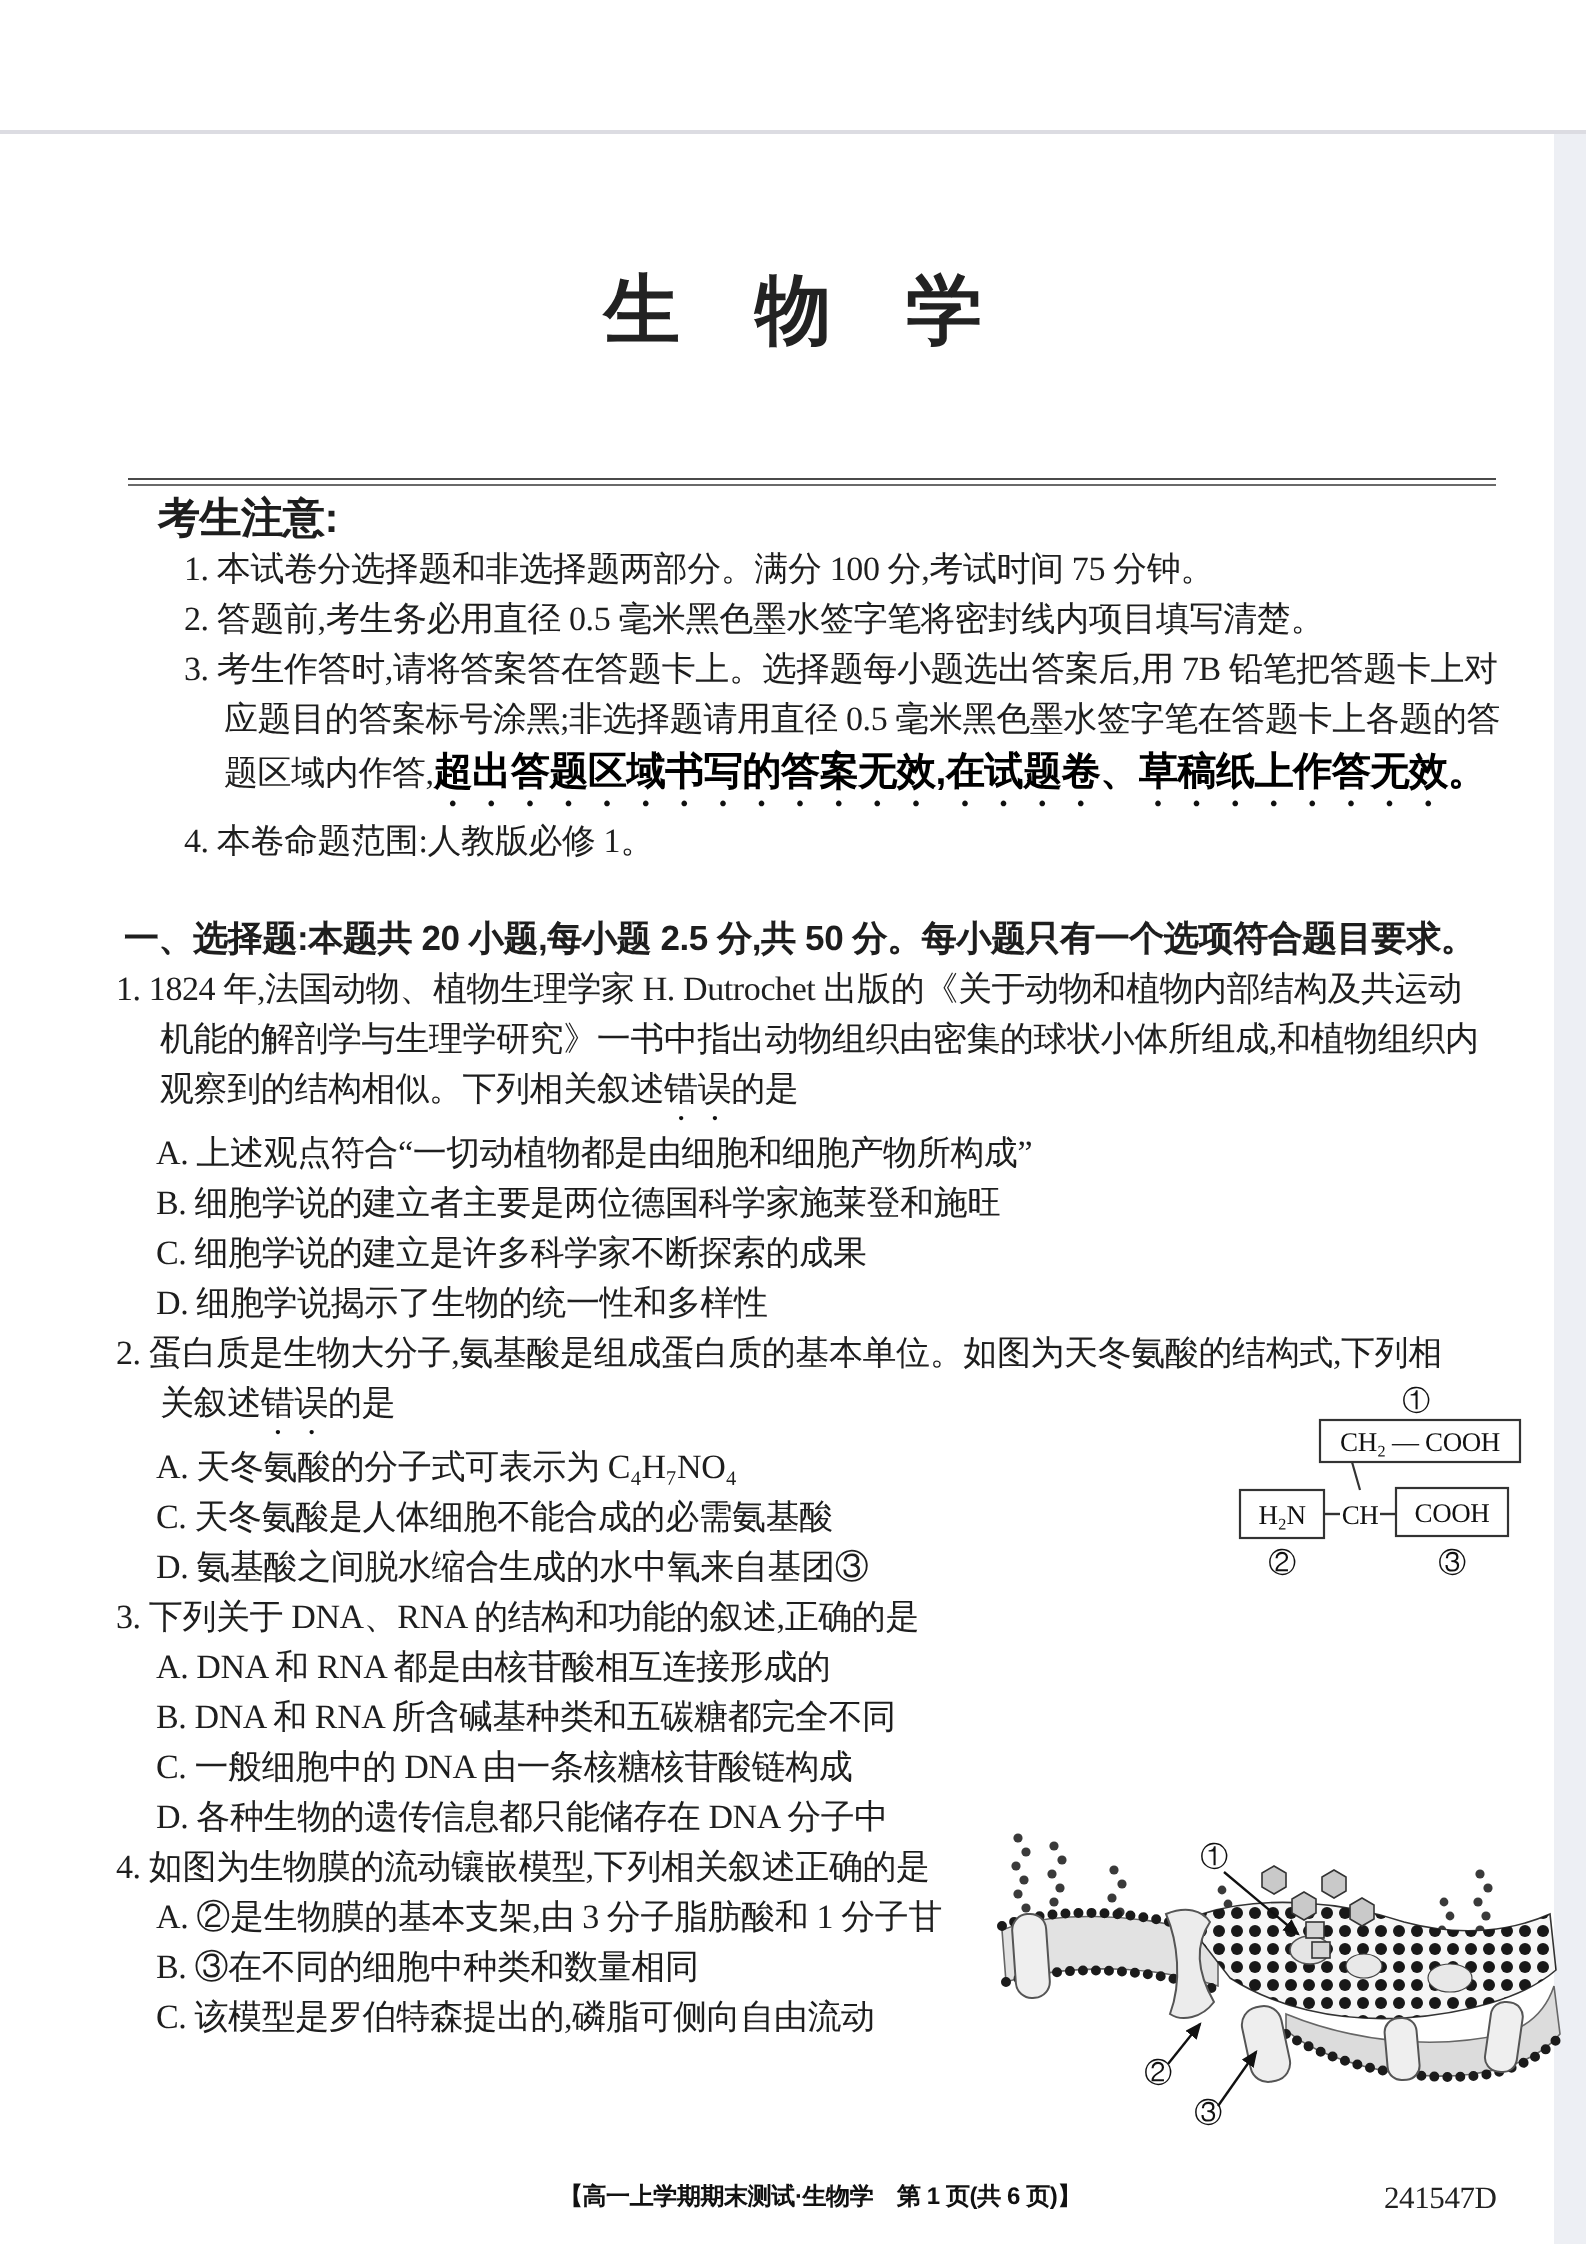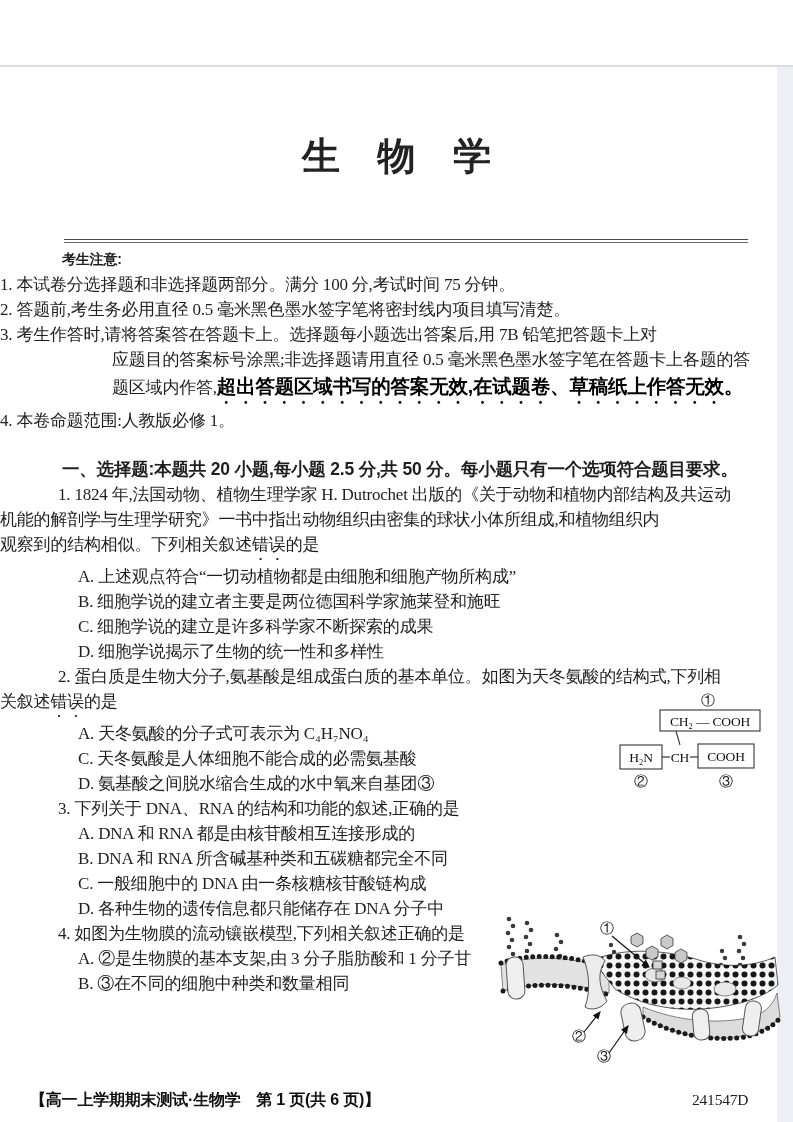--- a/index.html
+++ b/index.html
@@ -14,45 +14,45 @@
     position:absolute;top:124px;left:0;width:100%;text-align:center;
     font-family:"Liberation Sans","DejaVu Sans",sans-serif;
     font-size:38px;font-weight:bold;color:#222;margin:0;line-height:44px;
   }
   .title-divider{
     position:absolute;top:229px;left:64px;width:684px;height:2px;
     border-top:1.6px solid #4a4a4a;border-bottom:1px solid #6a6a6a;
   }
   .content{position:absolute;top:237px;left:0;width:100%;}
   .line{line-height:25px;white-space:nowrap;}
-  .notice-head{padding-left:62px;font-family:"Liberation Sans","DejaVu Sans",sans-serif;font-weight:bold;font-size:14px;}
-  .nitem{}
+  .notice-head{padding-left:79px;font-family:"Liberation Sans","DejaVu Sans",sans-serif;font-weight:bold;font-size:21px;}
+  .nitem{padding-left:92px;}
   .ncont{padding-left:112px;}
   .n3c{padding-left:112px;line-height:29px;}
   .qnum{padding-left:58px;}
-  .qcont{}
+  .qcont{padding-left:80px;}
   .opt{padding-left:78px;}
   .opt2{padding-left:110px;}
   .sec-head{
     padding-left:62px;margin-top:24px;
     font-family:Liberation Sans, sans-serif;font-weight:bold;font-size:17.5px;
   }
   .bb{
     font-family:"Liberation Sans","DejaVu Sans",sans-serif;
     font-weight:bold;font-size:19.5px;color:#000;
   }
   .dots{
     -webkit-text-emphasis:filled dot #111;-webkit-text-emphasis-position:under right;
     text-emphasis:filled dot #111;text-emphasis-position:under right;
   }
   .chem-diagram{position:absolute;left:612px;top:680px;}
   .membrane-diagram{position:absolute;left:497px;top:897px;}
   .footer-center{
-    position:absolute;left:30px;top:1080px;width:760px;text-align:left;
-    font-family:"Liberation Sans","DejaVu Sans",sans-serif;font-weight:bold;font-size:16px;color:#111;
+    position:absolute;left:30px;top:1080px;width:760px;text-align:center;
+    font-family:"Liberation Sans","DejaVu Sans",sans-serif;font-weight:bold;font-size:12px;color:#111;
   }
   .footer-code{
     position:absolute;left:692px;top:1081px;
     font-family:"Liberation Serif","DejaVu Serif",serif;font-size:15.5px;color:#222;
   }
   svg text{font-family:"Liberation Serif","DejaVu Serif",serif;fill:#111;}
 </style>
 </head>
 <body>
 
@@ -92,20 +92,21 @@
 
     <div class="line qnum">3. 下列关于 DNA、RNA 的结构和功能的叙述,正确的是</div>
     <div class="line opt">A. DNA 和 RNA 都是由核苷酸相互连接形成的</div>
     <div class="line opt">B. DNA 和 RNA 所含碱基种类和五碳糖都完全不同</div>
     <div class="line opt">C. 一般细胞中的 DNA 由一条核糖核苷酸链构成</div>
     <div class="line opt">D. 各种生物的遗传信息都只能储存在 DNA 分子中</div>
 
     <div class="line qnum">4. 如图为生物膜的流动镶嵌模型,下列相关叙述正确的是</div>
     <div class="line opt">A. ②是生物膜的基本支架,由 3 分子脂肪酸和 1 分子甘</div>
     <div class="line opt">B. ③在不同的细胞中种类和数量相同</div>
+    <div class="line opt">C. 该模型是罗伯特森提出的,磷脂可侧向自由流动</div>
   </div>
 
   <svg class="chem-diagram" width="165" height="100" viewBox="0 0 165 100">
     <text x="96" y="15" font-size="14" text-anchor="middle">①</text>
     <rect x="48" y="20" width="100" height="21" fill="none" stroke="#333" stroke-width="1.1"></rect>
     <text x="98" y="35.5" font-size="13.5" text-anchor="middle">CH₂ — COOH</text>
     <line x1="64" y1="41" x2="68" y2="55" stroke="#333" stroke-width="1.1"></line>
     <rect x="8" y="55" width="42" height="24" fill="none" stroke="#333" stroke-width="1.1"></rect>
     <text x="29" y="72" font-size="13.5" text-anchor="middle">H₂N</text>
     <line x1="50" y1="67" x2="58" y2="67" stroke="#333" stroke-width="1.2"></line>

